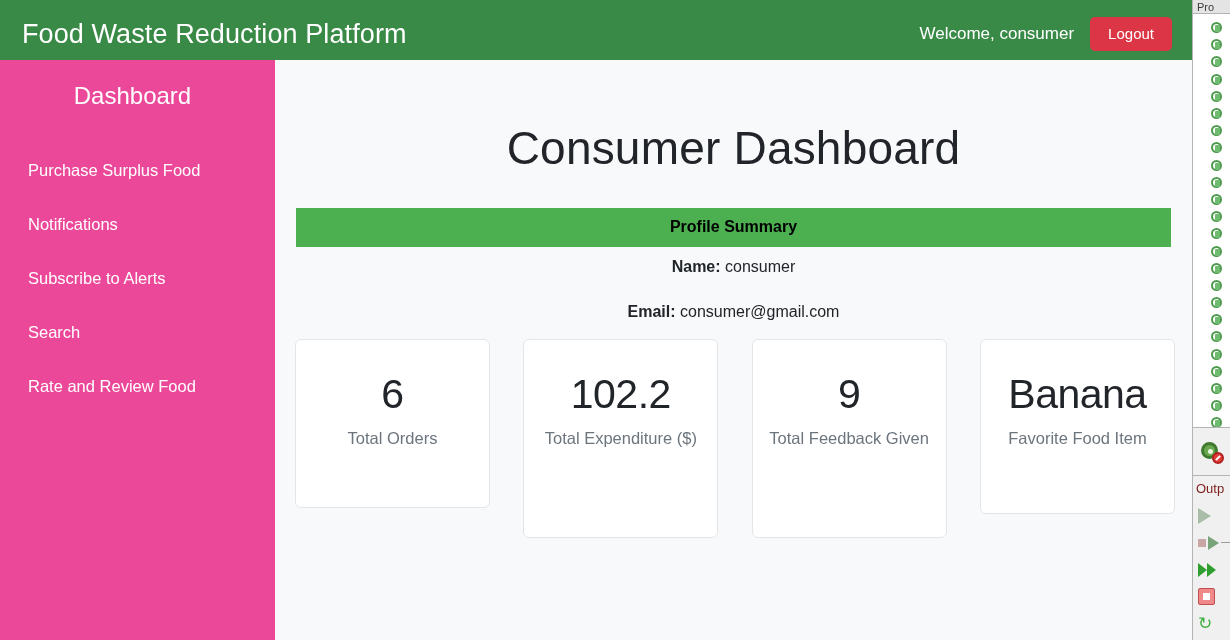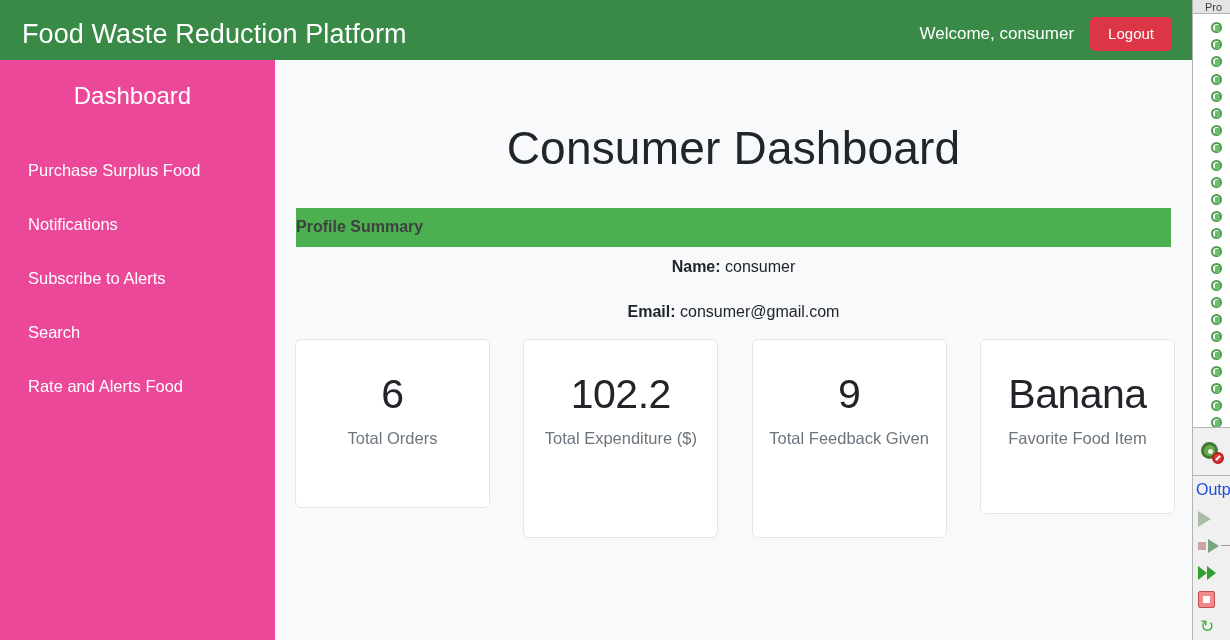--- a/index.html
+++ b/index.html
@@ -93,24 +93,24 @@
     color: #212529;
     letter-spacing: .2px;
     margin-top: 61px;
   }
   #profile-card {
     margin: 33px auto 0;
     width: 875px;
   }
   #profile-summary-header {
     background: #4caf50;
-    color: #404040;
+    color: #000000;
     font-size: 16px;
     font-weight: bold;
-    text-align: left;
+    text-align: center;
     padding: 10px 0 11px;
   }
   .profile-line {
     text-align: center;
     font-size: 16px;
     color: #212529;
     margin-top: 11px;
   }
   .profile-line + .profile-line { margin-top: 27px; }
   .profile-line .label { font-weight: bold; }
@@ -150,21 +150,20 @@
   .stat-card.h-mid   { padding-bottom: 62px; }
 
   
   #ide-strip {
     position: absolute; left: 1192px; top: 0;
     width: 38px; height: 640px;
     background: #f0f0f0;
     border-left: 1px solid #b4b4b4;
     overflow: hidden;
     font-family: "Liberation Sans", sans-serif;
-    text-align: center;
   }
   #ide-tab-label {
     height: 14px;
     font-size: 11px;
     color: #3c3c3c;
     padding-left: 4px;
     line-height: 14px;
     background: #e4e4e4;
     border-bottom: 1px solid #b4b4b4;
     overflow: hidden;
@@ -225,22 +224,22 @@
     border: 2px solid #b32020;
   }
   .gear-block-icon .block::after {
     content: "";
     position: absolute; left: 1px; top: 3px;
     width: 6px; height: 2px;
     background: #ffffff;
     transform: rotate(-45deg);
   }
   #ide-output-label {
-    font-size: 16px;
-    color: #1d4ed8;
+    font-size: 13px;
+    color: #7f1d1d;
     padding: 5px 0 4px 3px;
     white-space: nowrap;
     overflow: hidden;
     background: #f0f0f0;
   }
   #ide-debug-toolbar {
     background: #f0f0f0;
     padding-top: 2px;
   }
   .ide-debug-row {
@@ -308,21 +307,21 @@
       <button id="logout-button">Logout</button>
     </div>
   </div>
 
   <div id="sidebar">
     <div id="sidebar-title">Dashboard</div>
     <a class="sidebar-item">Purchase Surplus Food</a>
     <a class="sidebar-item">Notifications</a>
     <a class="sidebar-item">Subscribe to Alerts</a>
     <a class="sidebar-item">Search</a>
-    <a class="sidebar-item">Rate and Alerts Food</a>
+    <a class="sidebar-item">Rate and Review Food</a>
   </div>
 
   <div id="main">
     <h1 id="page-title">Consumer Dashboard</h1>
 
     <div id="profile-card">
       <div id="profile-summary-header">Profile Summary</div>
       <div class="profile-line">
         <span class="label">Name:</span>
         <span>consumer</span>

